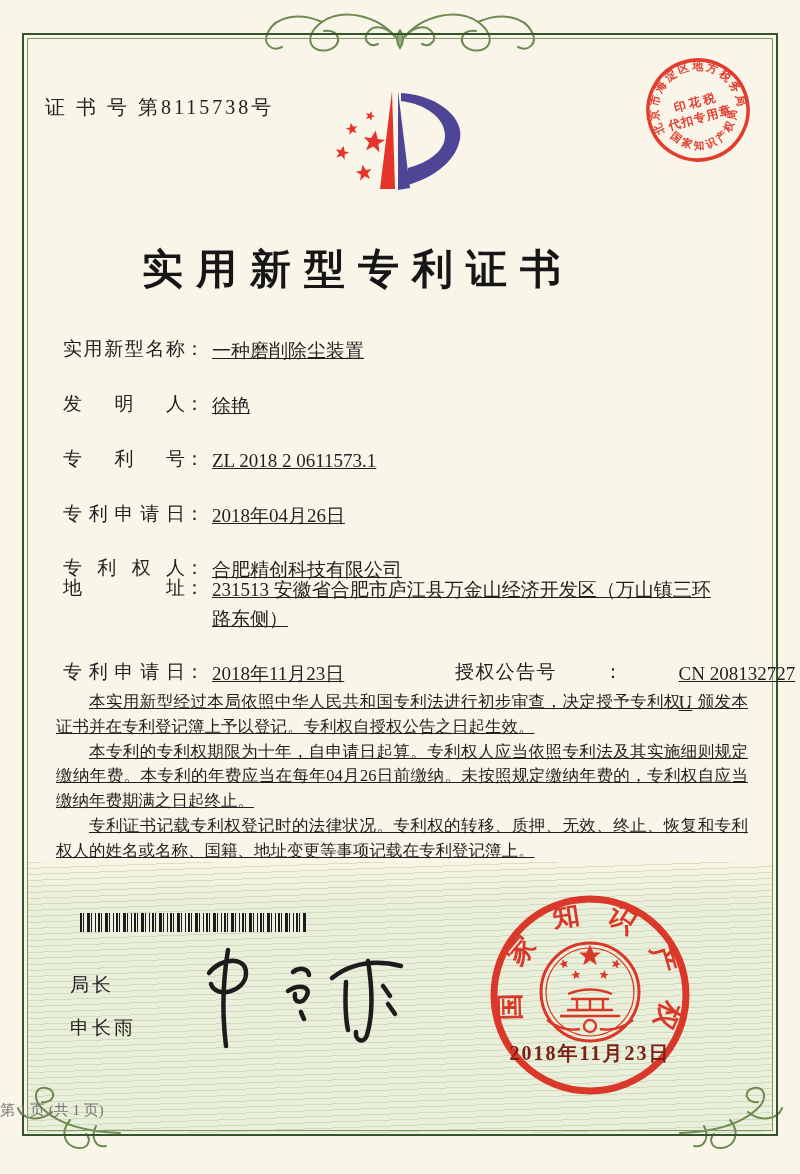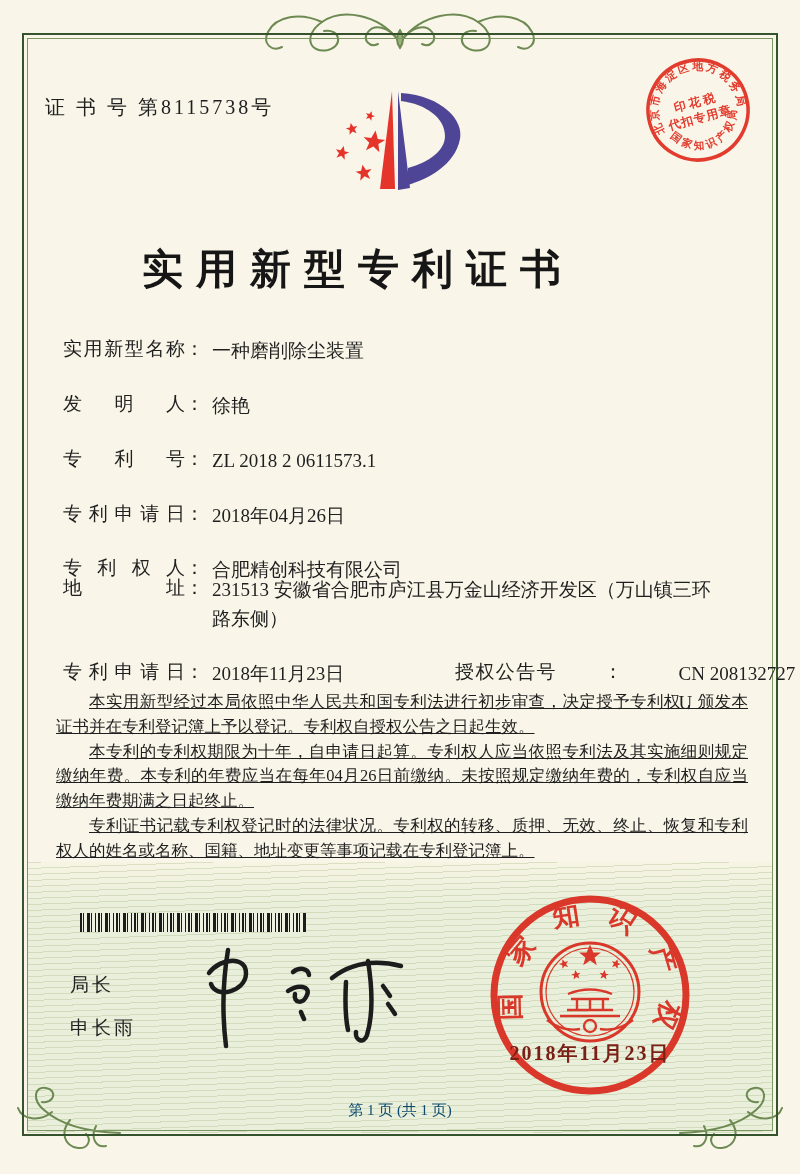--- a/index.html
+++ b/index.html
@@ -28,40 +28,40 @@
 
   .logo{position:absolute;left:318px;top:76px;}
 
   .title{position:absolute;left:0;top:210px;width:716px;text-align:center;
     font-size:41px;font-weight:700;letter-spacing:13px;color:#161616;margin-top:32px;}
 
   .fields{position:absolute;left:63px;top:0;width:700px;font-size:19px;color:var(--ink);}
   .frow{position:absolute;display:flex;align-items:flex-start;}
   .flabel{display:inline-block;width:122px;text-align:justify;text-align-last:justify;white-space:nowrap;}
   .fcolon{display:inline-block;margin-right:8px;}
-  .fvalue{display:inline-block;max-width:560px;line-height:29px;}
+  .fvalue{display:inline-block;max-width:560px;line-height:29px;text-decoration:underline;}
   .grant-no{position:absolute;left:455px;top:659px;font-size:19px;color:var(--ink);display:flex;gap:48px;}
   .grant-no .flabel{width:112px;}
 
   .body-text{position:absolute;left:56px;top:690px;width:692px;font-size:16.5px;line-height:24.8px;
     color:var(--ink);text-align:justify;}
   .body-text p{text-indent:2em;text-decoration:underline;}
 
   .barcode{position:absolute;left:80px;top:913px;width:226px;height:19px;
     background:repeating-linear-gradient(90deg,#1b1b1b 0 2px,#eef0e2 2px 3px,#1b1b1b 3px 4px,#eef0e2 4px 7px,#1b1b1b 7px 10px,#eef0e2 10px 11px,#1b1b1b 11px 12px,#eef0e2 12px 15px,#1b1b1b 15px 16px,#eef0e2 16px 18px);}
 
   .officer{position:absolute;left:62px;top:972px;font-size:19px;letter-spacing:3px;color:#222;}
   .officer div{margin-bottom:17px;margin-left:8px;}
   .signature{position:absolute;left:198px;top:942px;}
 
   .seal{position:absolute;left:0;top:0;pointer-events:none;}
   .seal-date{position:absolute;left:470px;top:1040px;width:240px;text-align:center;
     font-size:20px;font-weight:700;letter-spacing:2px;color:var(--date-red);}
 
-  .footer{position:absolute;left:0;top:1101px;width:800px;text-align:center;font-size:15px;color:#0c4a6e;}
+  .footer{position:absolute;left:0;top:1101px;width:800px;text-align:left;font-size:15px;color:#737373;}
 </style>
 </head>
 <body>
 
 <div class="page">
 
   <div class="band"></div>
 
   <svg class="ornaments" width="800" height="1174" viewBox="0 0 800 1174">
     <g stroke="#6d8a52" fill="none" stroke-width="2" stroke-linecap="round">

